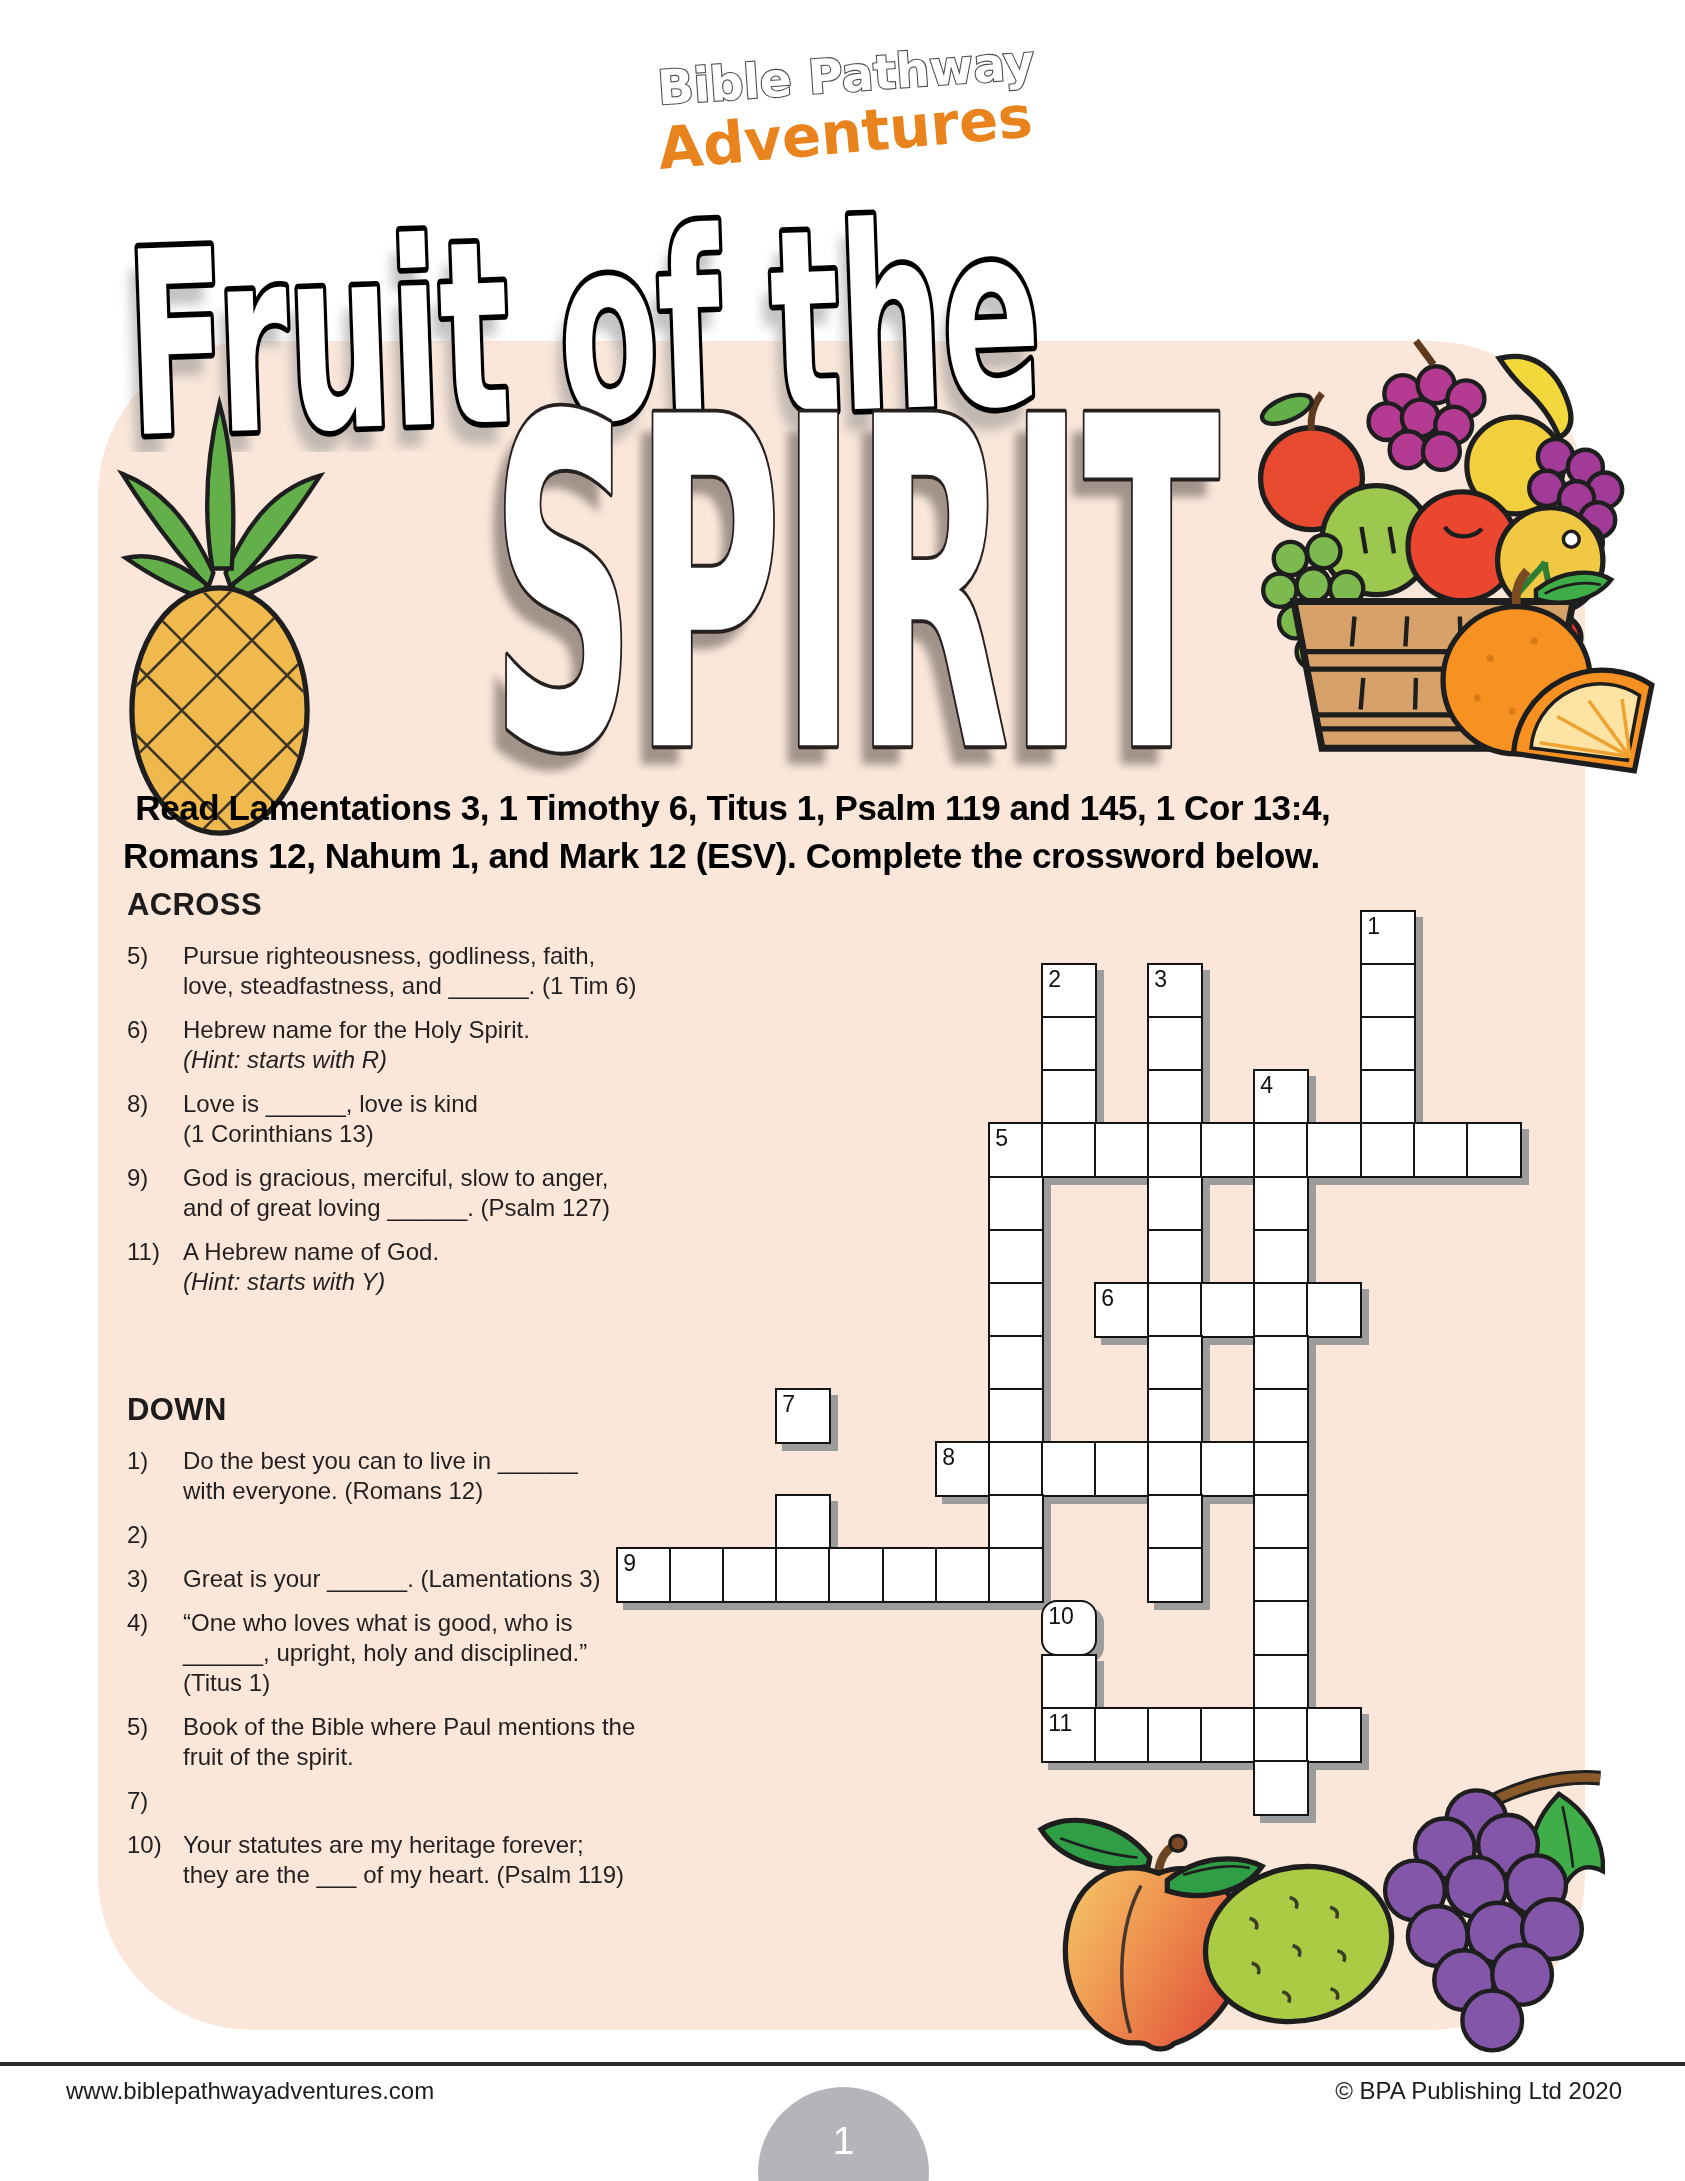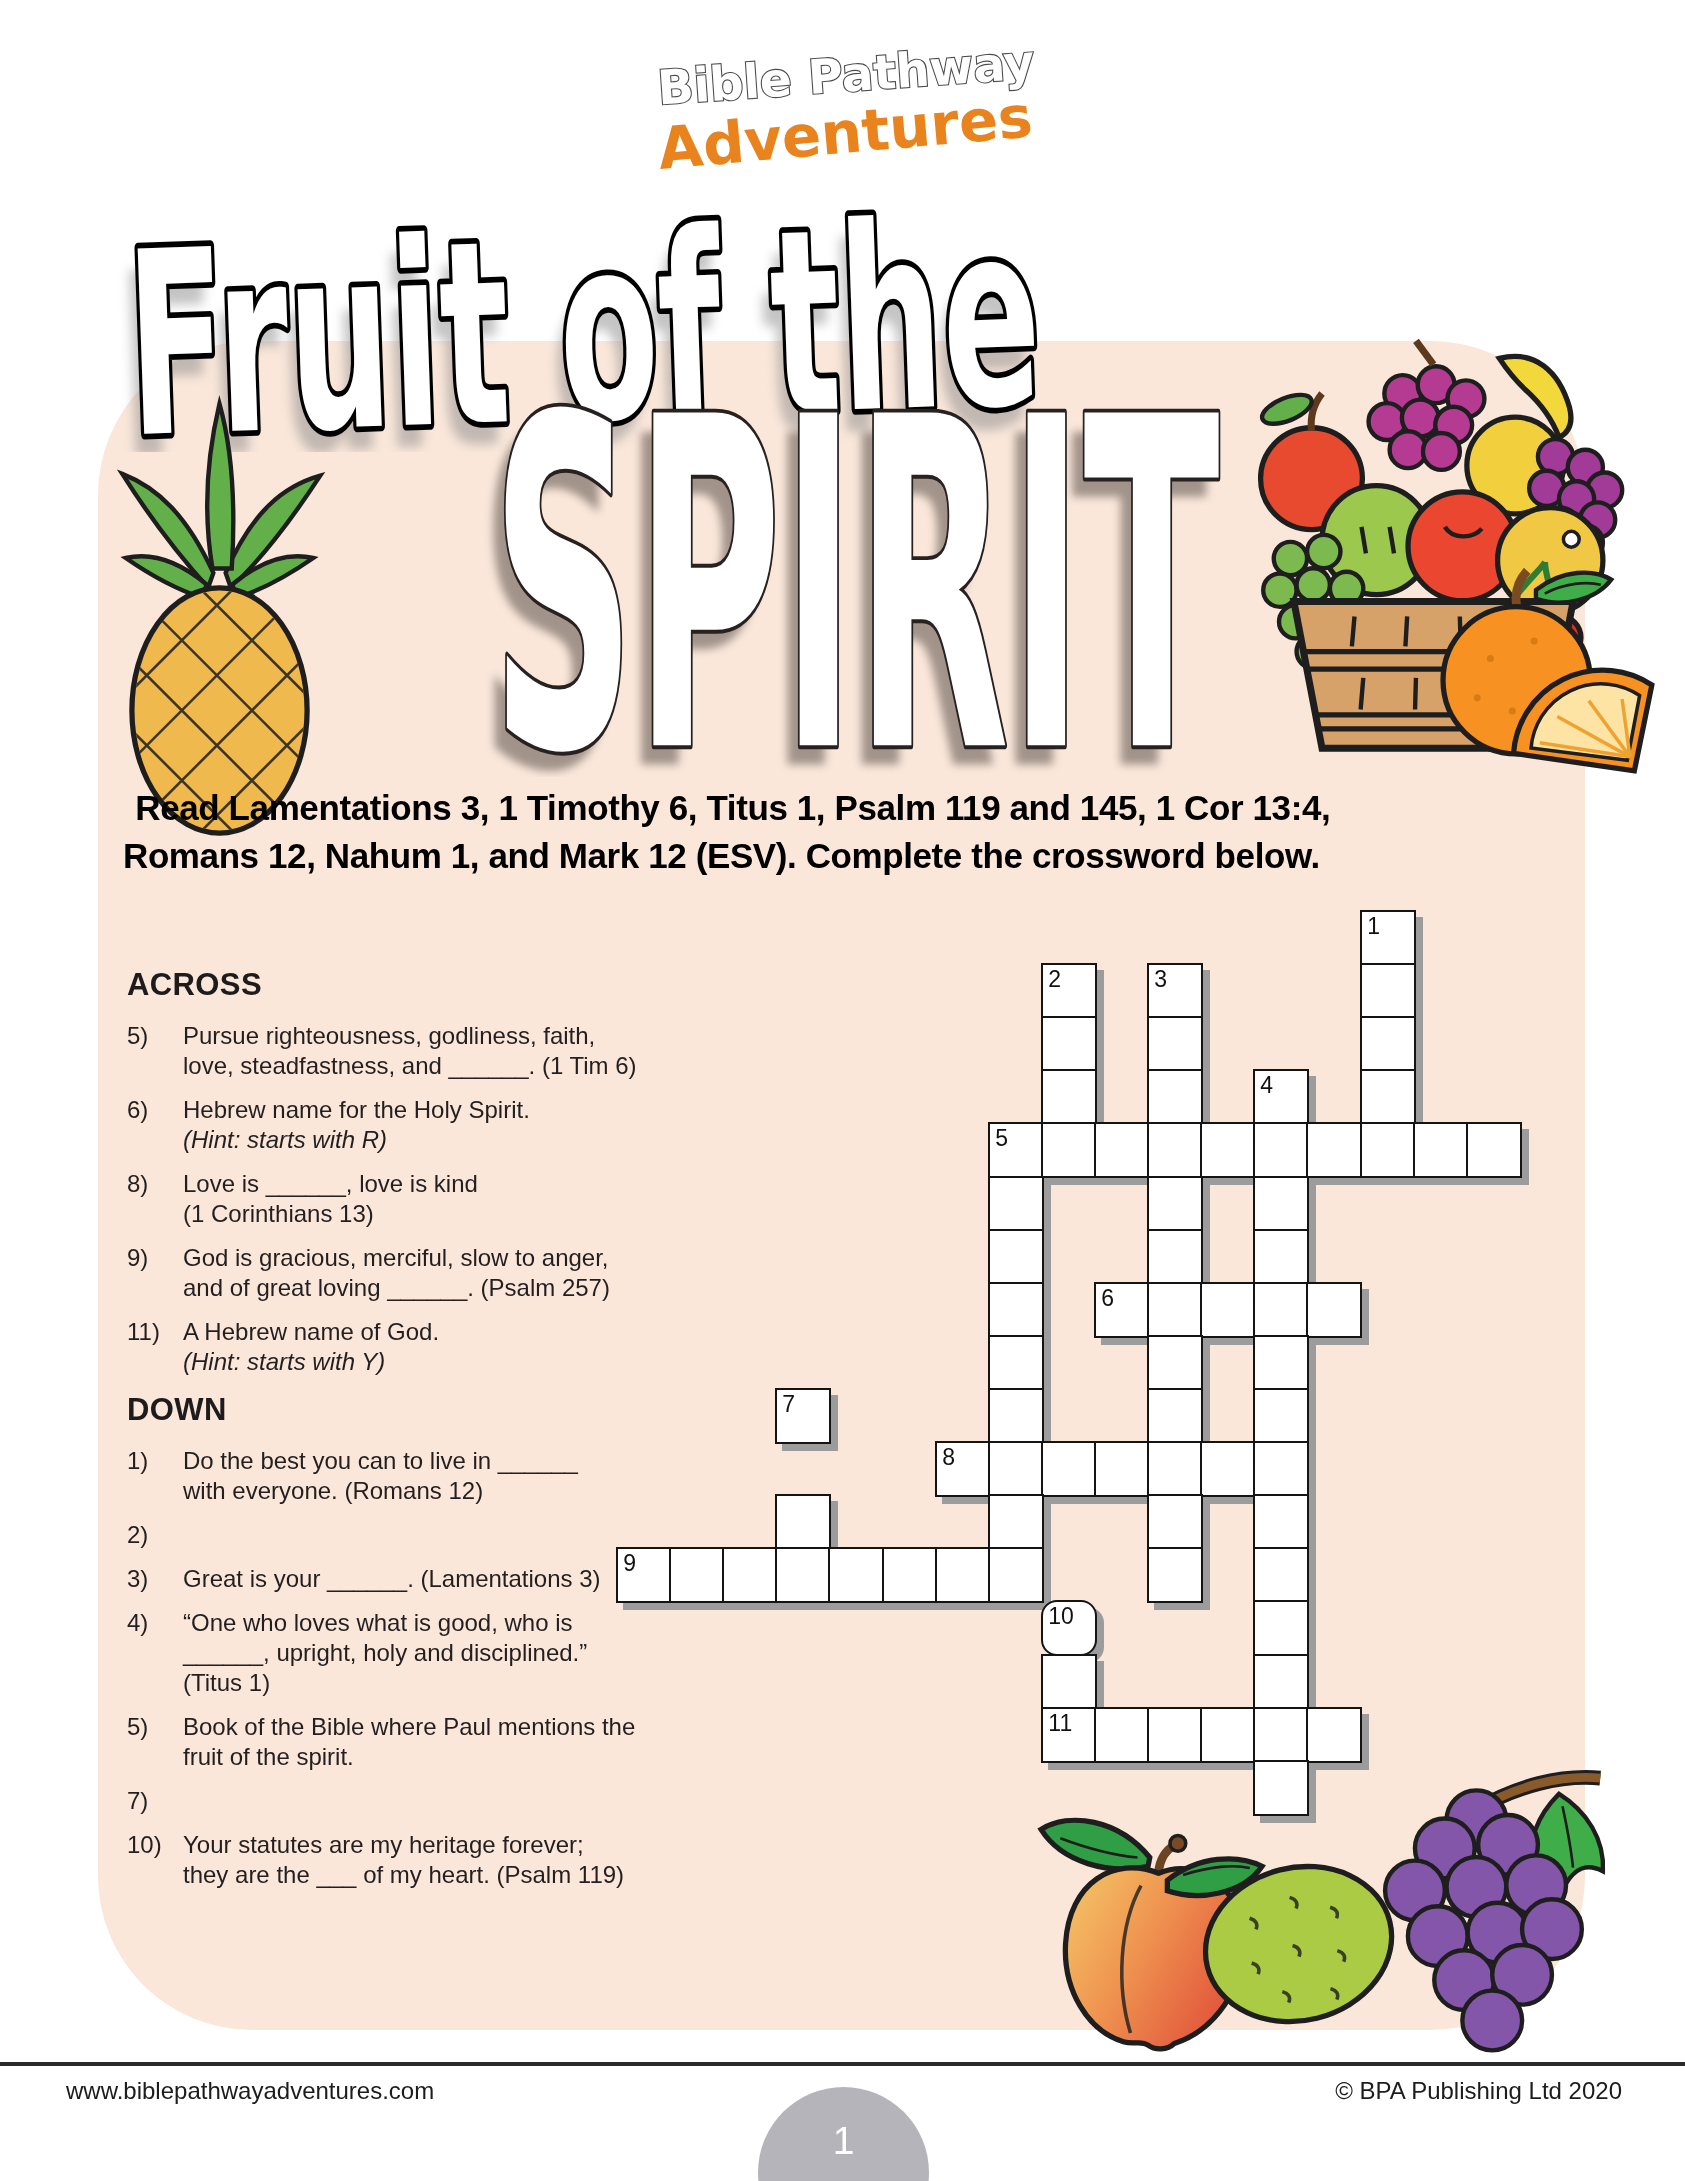--- a/index.html
+++ b/index.html
@@ -10,21 +10,21 @@
         background:#fae7da;border-radius:154px;}
   
   .abs{position:absolute;}
   svg text{font-family:"DejaVu Sans",sans-serif;}
   
   #instructions{position:absolute;left:123px;top:784px;width:1483px;
       font-size:35px;font-weight:bold;line-height:48px;color:#000000;letter-spacing:-0.4px;}
   #instructions .l1{padding-left:12.3px;}
   
   .clue-section{position:absolute;left:127px;width:527px;}
-  #across-section{top:967px;}
+  #across-section{top:887px;}
   #down-section{top:1392px;}
   .clue-header{font-size:31px;font-weight:800;color:#1d1b1c;letter-spacing:0.4px;margin-bottom:17.6px;}
   .clue{display:flex;margin-bottom:14px;}
   .clue-num{width:56px;flex:none;font-size:24px;line-height:30px;}
   .clue-lines{flex:1;}
   .clue-line{font-size:24px;line-height:30px;white-space:nowrap;}
   .clue-line.it{font-style:italic;}
   
   #grid{position:absolute;left:616px;top:910px;width:966px;height:966px;}
   .cell{position:absolute;width:56px;height:56px;box-sizing:border-box;
@@ -303,21 +303,21 @@
           <span class="clue-num">8)</span>
           <div class="clue-lines">
             <div class="clue-line">Love is ______, love is kind</div>
             <div class="clue-line">(1 Corinthians 13)</div>
           </div>
         </div>
         <div class="clue">
           <span class="clue-num">9)</span>
           <div class="clue-lines">
             <div class="clue-line">God is gracious, merciful, slow to anger,</div>
-            <div class="clue-line">and of great loving ______. (Psalm 257)</div>
+            <div class="clue-line">and of great loving ______. (Psalm 127)</div>
           </div>
         </div>
         <div class="clue">
           <span class="clue-num">11)</span>
           <div class="clue-lines">
             <div class="clue-line">A Hebrew name of God.</div>
             <div class="clue-line it">(Hint: starts with Y)</div>
           </div>
         </div>
       </div>

